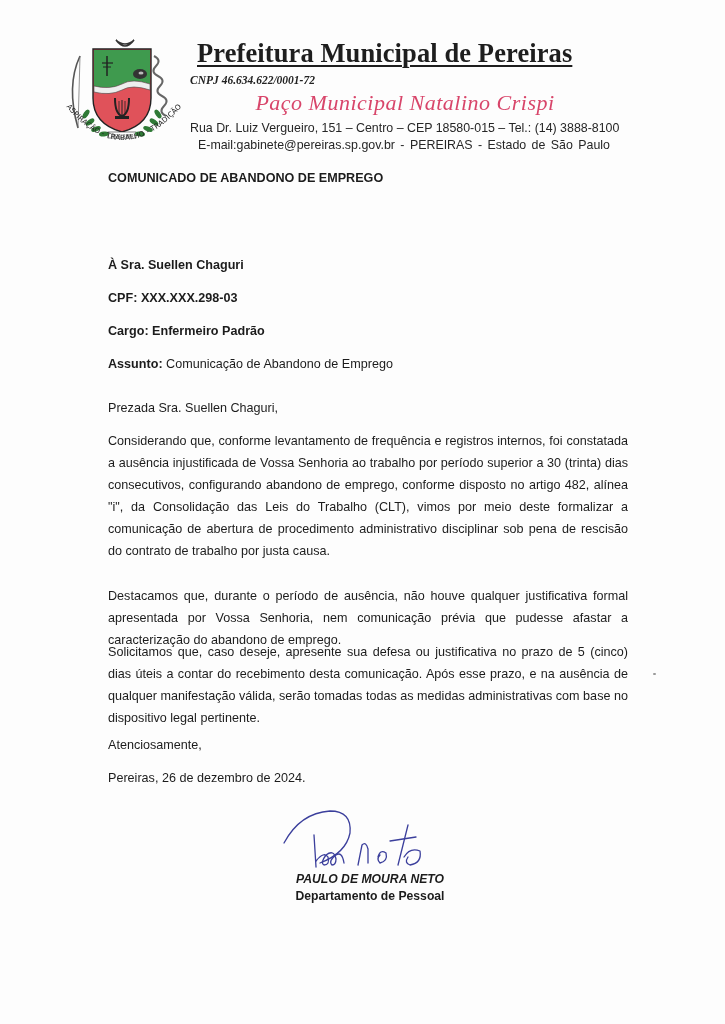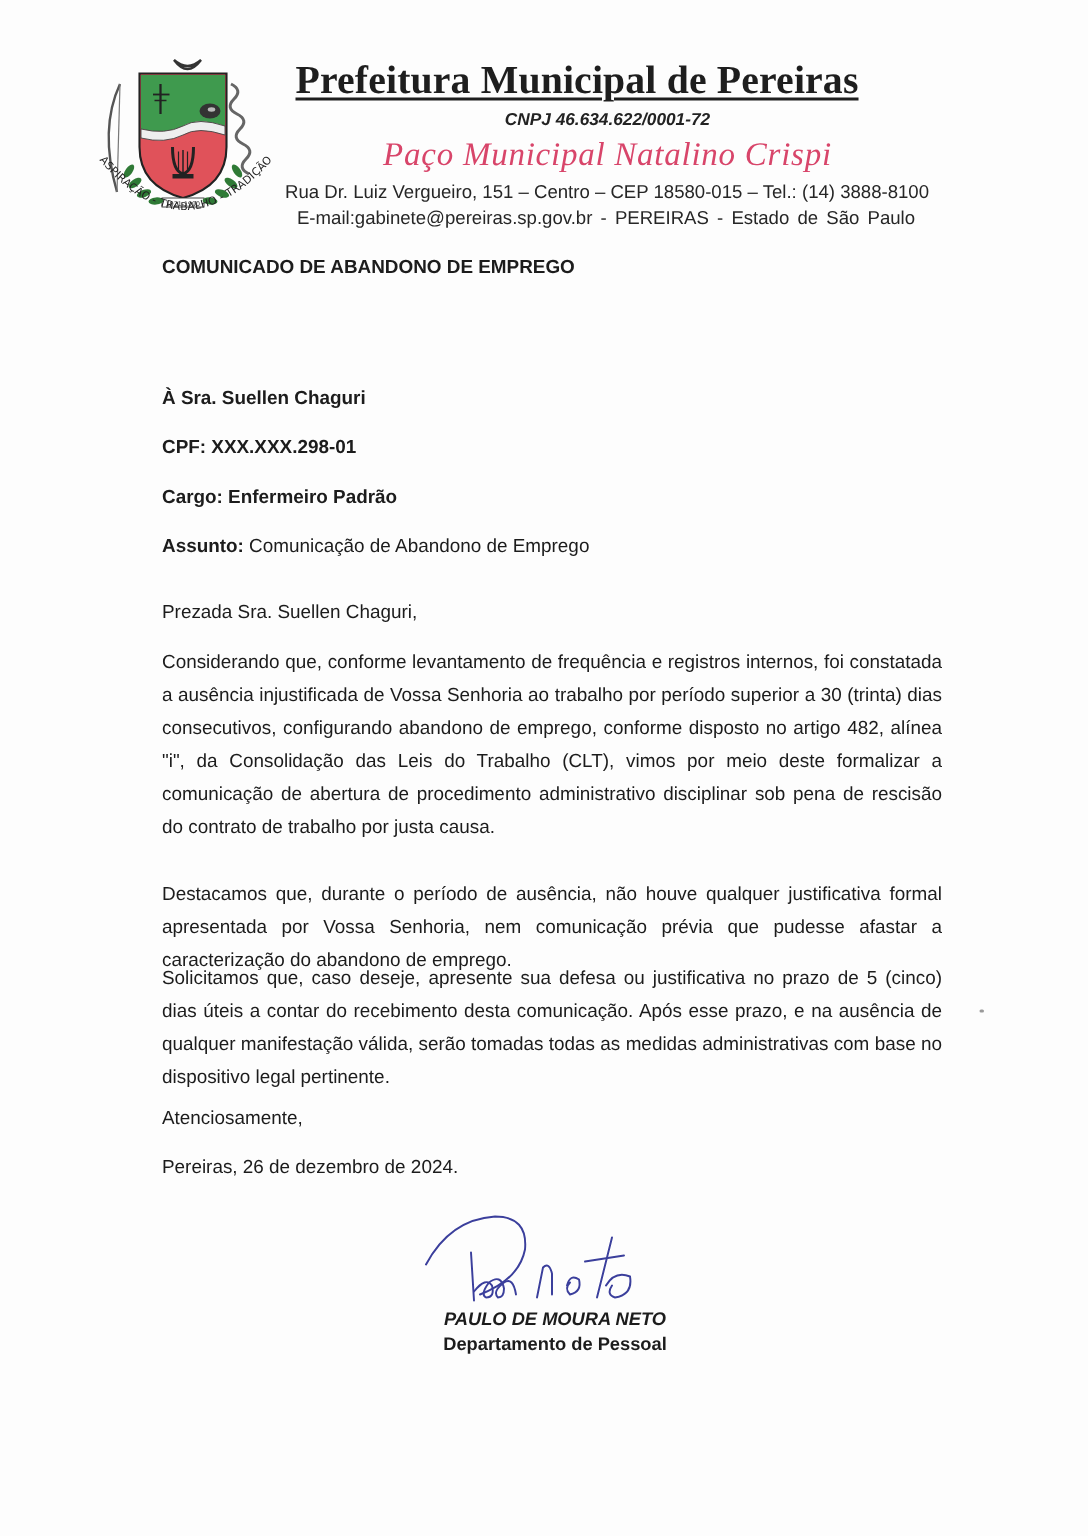--- a/index.html
+++ b/index.html
@@ -39,22 +39,21 @@
       text-decoration-thickness: 2px;
       text-underline-offset: 3px;
       color: #1e1e1e;
       white-space: nowrap;
       letter-spacing: 0.1px;
     }
     .header-cnpj {
       position: absolute;
       left: 190px; top: 74px;
       width: 430px;
-      text-align: center;
-      font-family: Liberation Sans, sans-serif;
+      font-family: Liberation Serif, serif;
       font-style: italic;
       font-weight: bold;
       font-size: 11.5px;
       color: #222;
     }
     .header-paco {
       position: absolute;
       left: 190px; top: 90px;
       width: 430px;
       text-align: center;
@@ -208,21 +207,21 @@
 
   <div class="header-title">Prefeitura Municipal de Pereiras</div>
   <div class="header-cnpj">CNPJ 46.634.622/0001-72</div>
   <div class="header-paco">Paço Municipal Natalino Crispi</div>
   <div class="header-address">Rua Dr. Luiz Vergueiro, 151 – Centro – CEP 18580-015 – Tel.: (14) 3888-8100</div>
   <div class="header-email">E-mail:gabinete@pereiras.sp.gov.br  -  PEREIRAS  -  Estado de São Paulo</div>
 
   <div class="doc-title doc-text">COMUNICADO DE ABANDONO DE EMPREGO</div>
 
   <div class="field bold doc-text f-recipient">À Sra. Suellen Chaguri</div>
-  <div class="field bold doc-text f-cpf">CPF: XXX.XXX.298-01</div>
+  <div class="field bold doc-text f-cpf">CPF: XXX.XXX.298-03</div>
   <div class="field bold doc-text f-cargo">Cargo: Enfermeiro Padrão</div>
   <div class="field doc-text f-assunto"><span class="lbl">Assunto:</span><span> Comunicação de Abandono de Emprego</span></div>
 
   <div class="salutation doc-text">Prezada Sra. Suellen Chaguri,</div>
 
   <p class="para doc-text p1">Considerando que, conforme levantamento de frequência e registros internos, foi constatada a ausência injustificada de Vossa Senhoria ao trabalho por período superior a 30 (trinta) dias consecutivos, configurando abandono de emprego, conforme disposto no artigo 482, alínea "i", da Consolidação das Leis do Trabalho (CLT), vimos por meio deste formalizar a comunicação de abertura de procedimento administrativo disciplinar sob pena de rescisão do contrato de trabalho por justa causa.</p>
   <p class="para doc-text p2">Destacamos que, durante o período de ausência, não houve qualquer justificativa formal apresentada por Vossa Senhoria, nem comunicação prévia que pudesse afastar a caracterização do abandono de emprego.</p>
   <p class="para doc-text p3">Solicitamos que, caso deseje, apresente sua defesa ou justificativa no prazo de 5 (cinco) dias úteis a contar do recebimento desta comunicação. Após esse prazo, e na ausência de qualquer manifestação válida, serão tomadas todas as medidas administrativas com base no dispositivo legal pertinente.</p>
 
   <div class="closing doc-text">Atenciosamente,</div>

